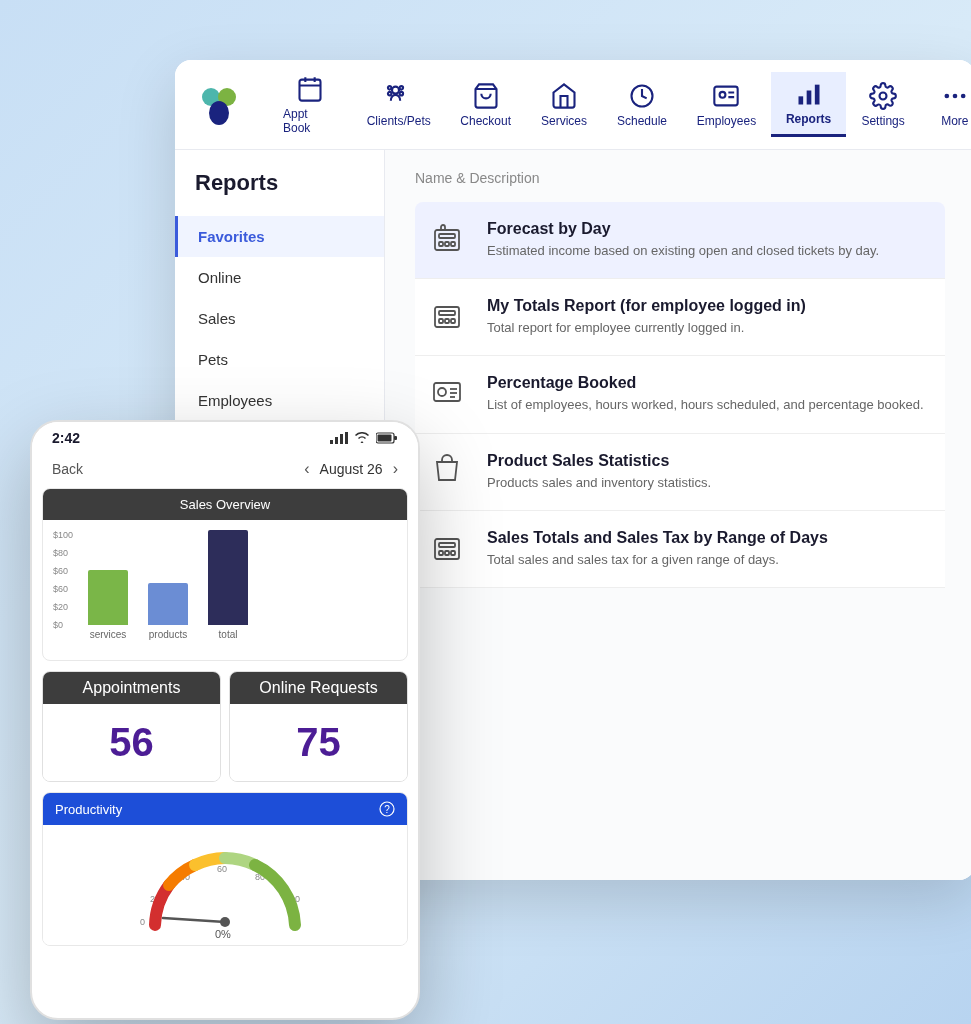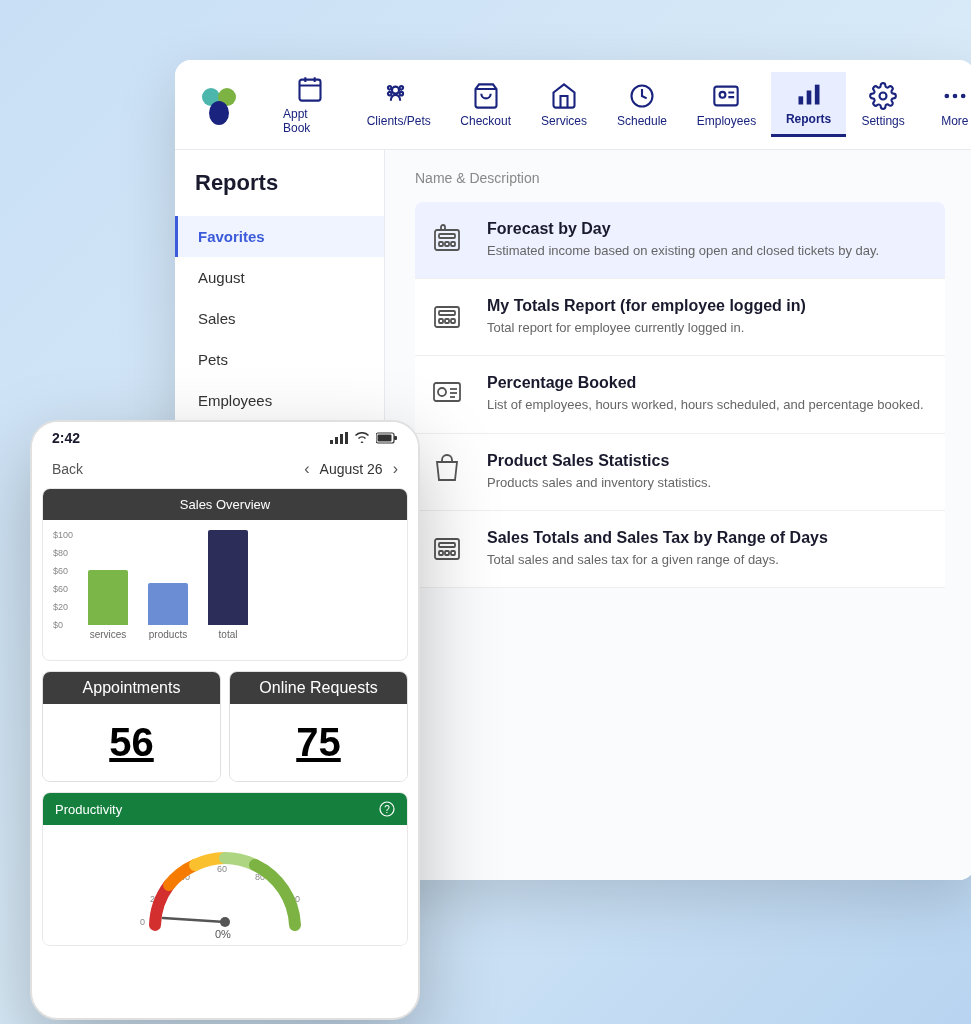--- a/index.html
+++ b/index.html
@@ -337,36 +337,35 @@
       padding: 7px;
       font-size: 16px;
       font-weight: 500;
     }
 
     .stat-value {
       text-align: center;
       padding: 16px 8px;
       font-size: 40px;
       font-weight: 700;
-      color: #000000;
-      background: #fff;
-      text-decoration: underline;
+      color: #4c1d95;
+      background: #fff;
     }
 
     
     .productivity-section {
       background: #fff;
       margin: 0 10px;
       border-radius: 8px;
       border: 1px solid #e8e8e8;
       overflow: hidden;
     }
 
     .productivity-header {
-      background: #15803d;
+      background: #1d4ed8;
       color: #fff;
       display: flex;
       justify-content: space-between;
       align-items: center;
       padding: 8px 12px;
       font-size: 13px;
     }
 
     .productivity-body {
       padding: 10px;
@@ -481,21 +480,21 @@
 
   <div class="page-content">
 
     <aside class="sidebar">
       <h1 class="page-title">Reports</h1>
 
       <div class="sidebar-item active">
         <span>Favorites</span>
       </div>
       <div class="sidebar-item">
-        <span>August</span>
+        <span>Online</span>
       </div>
       <div class="sidebar-item">
         <span>Sales</span>
       </div>
       <div class="sidebar-item">
         <span>Pets</span>
       </div>
       <div class="sidebar-item">
         <span>Employees</span>
       </div>

